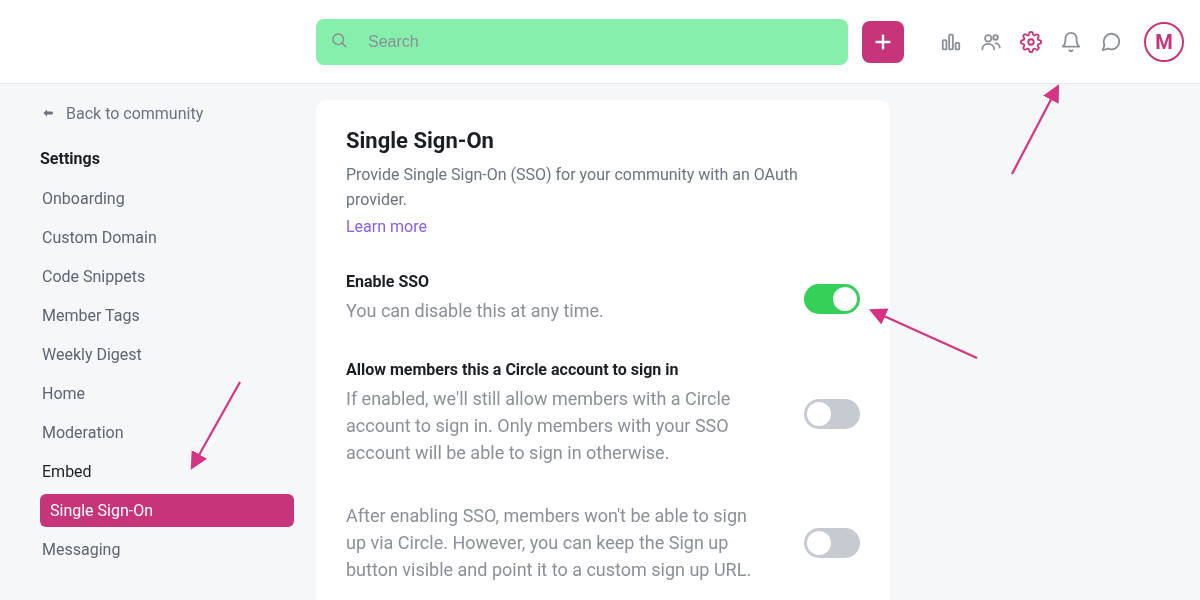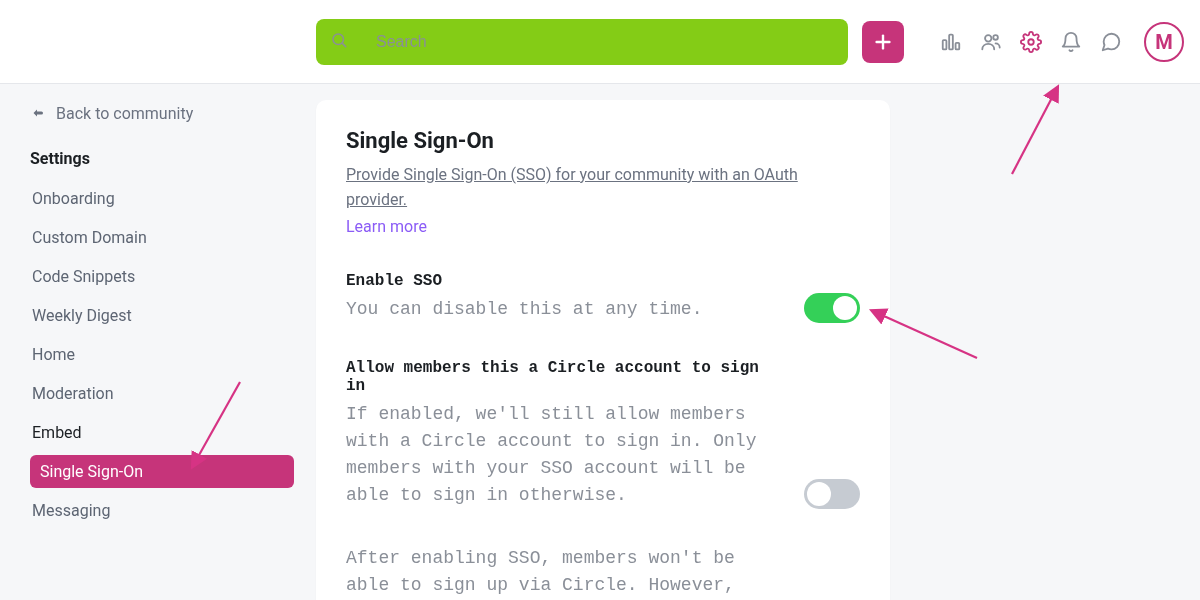--- a/index.html
+++ b/index.html
@@ -1,46 +1,46 @@
 <!DOCTYPE html>
 <html><head>
 <meta charset="utf-8">
 <style>
   * { box-sizing: border-box; margin: 0; padding: 0; }
   body { font-family: -apple-system, BlinkMacSystemFont, "Segoe UI", Roboto, Helvetica, Arial, sans-serif; background: #fff; color: #1b1f23; width: 1200px; height: 600px; overflow: hidden; }
   .topbar { height: 84px; width: 100%; background: #fff; border-bottom: 1px solid #e5e7eb; display: flex; align-items: center; padding: 0 6px 0 0; position: relative; }
   .topbar-inner { display: flex; align-items: center; width: 100%; padding-left: 316px; }
-  .search-wrap { flex: 0 0 532px; height: 46px; background: #84cc16; border-radius: 8px; display: flex; align-items: center; padding: 0 14px; gap: 28px; }
+  .search-wrap { flex: 0 0 532px; height: 46px; background: #86efac; border-radius: 8px; display: flex; align-items: center; padding: 0 14px; gap: 20px; }
   .search-wrap svg { flex: 0 0 auto; }
   .search-input { border: none; background: transparent; outline: none; font-size: 16px; width: 100%; color: #4b5563; }
   .search-input::placeholder { color: #8a8f98; }
   .add-btn { margin-left: 14px; width: 42px; height: 42px; border-radius: 8px; background: #c6347a; display: flex; align-items: center; justify-content: center; cursor: pointer; }
   .add-btn svg { stroke: #fff; }
   .top-icons { margin-left: auto; display: flex; align-items: center; gap: 18px; padding-right: 10px; }
   .top-icons .ticon { width: 22px; height: 22px; display: flex; align-items: center; justify-content: center; color: #8a8f98; cursor: pointer; }
   .top-icons .ticon svg { width: 22px; height: 22px; }
   .top-icons .ticon.pink svg { stroke: #c6347a; }
   .avatar { width: 40px; height: 40px; border-radius: 50%; border: 2px solid #c6347a; display: flex; align-items: center; justify-content: center; color: #c6347a; font-weight: 700; font-size: 20px; background: #fff; margin-left: 4px; }
 
   .page { display: flex; height: calc(600px - 84px); width: 100%; background: #f6f7f9; }
-  .sidebar { width: 316px; padding: 20px 22px 0 30px; background: #f6f7f9; }
+  .sidebar { width: 316px; padding: 20px 22px 0 40px; background: #f6f7f9; }
   .backlink { display: flex; align-items: center; gap: 10px; color: #6b7280; font-size: 16px; margin-bottom: 26px; cursor: pointer; }
   .section-title { font-weight: 700; font-size: 16px; color: #1b1f23; margin-bottom: 14px; }
   .nav-list { list-style: none; display: flex; flex-direction: column; gap: 6px; }
   .nav-item { padding: 7px 12px 7px 2px; font-size: 16px; color: #5d6573; border-radius: 6px; cursor: pointer; }
   .nav-item.dark { color: #1b1f23; }
   .nav-item.active { background: #c6347a; color: #fff; padding-left: 10px; }
 
   .content { flex: 1; padding: 16px 0 0 0; }
   .card { width: 574px; background: #fff; border-radius: 10px; box-shadow: 0 1px 2px rgba(0,0,0,0.04); padding: 28px 30px 28px 30px; }
   .card h1 { font-size: 22px; font-weight: 700; color: #1b1f23; margin-bottom: 10px; }
-  .card .subtitle { font-size: 16px; color: #6b7280; line-height: 1.55; max-width: 470px; text-decoration: underline; }
+  .card .subtitle { font-size: 16px; color: #6b7280; line-height: 1.55; max-width: 470px; }
   .learn { color: #8b5cf6; font-size: 16px; margin-top: 4px; display: inline-block; cursor: pointer; }
 
-  .setting-row { display: flex; align-items: flex-end; justify-content: space-between; margin-top: 36px; gap: 24px; font-family: Liberation Mono, monospace; }
+  .setting-row { display: flex; align-items: center; justify-content: space-between; margin-top: 36px; gap: 24px; }
   .setting-text { flex: 1; }
   .setting-label { font-size: 16px; font-weight: 700; color: #1b1f23; margin-bottom: 6px; }
   .setting-desc { font-size: 18px; color: #8a8f98; line-height: 1.5; max-width: 420px; }
   .toggle { width: 56px; height: 30px; border-radius: 999px; position: relative; flex: 0 0 auto; cursor: pointer; margin-top: 2px; }
   .toggle.on { background: #34d058; }
   .toggle.off { background: #c6cbd2; }
   .toggle .knob { width: 24px; height: 24px; background: #fff; border-radius: 50%; position: absolute; top: 3px; }
   .toggle.on .knob { right: 3px; }
   .toggle.off .knob { left: 3px; }
 
@@ -113,20 +113,21 @@
             <path d="M10 9V5l-7 7 7 7v-4h9a3 3 0 0 0 3-3 3 3 0 0 0-3-3h-9z"></path>
           </svg>
       </span>
       <span>Back to community</span>
     </div>
     <div class="section-title">Settings</div>
     <ul class="nav-list">
       <li class="nav-item">Onboarding</li>
       <li class="nav-item">Custom Domain</li>
       <li class="nav-item">Code Snippets</li>
+      <li class="nav-item">Member Tags</li>
       <li class="nav-item">Weekly Digest</li>
       <li class="nav-item">Home</li>
       <li class="nav-item">Moderation</li>
       <li class="nav-item dark">Embed</li>
       <li class="nav-item active">Single Sign-On</li>
       <li class="nav-item">Messaging</li>
     </ul>
   </aside>
 
   <main class="content">

